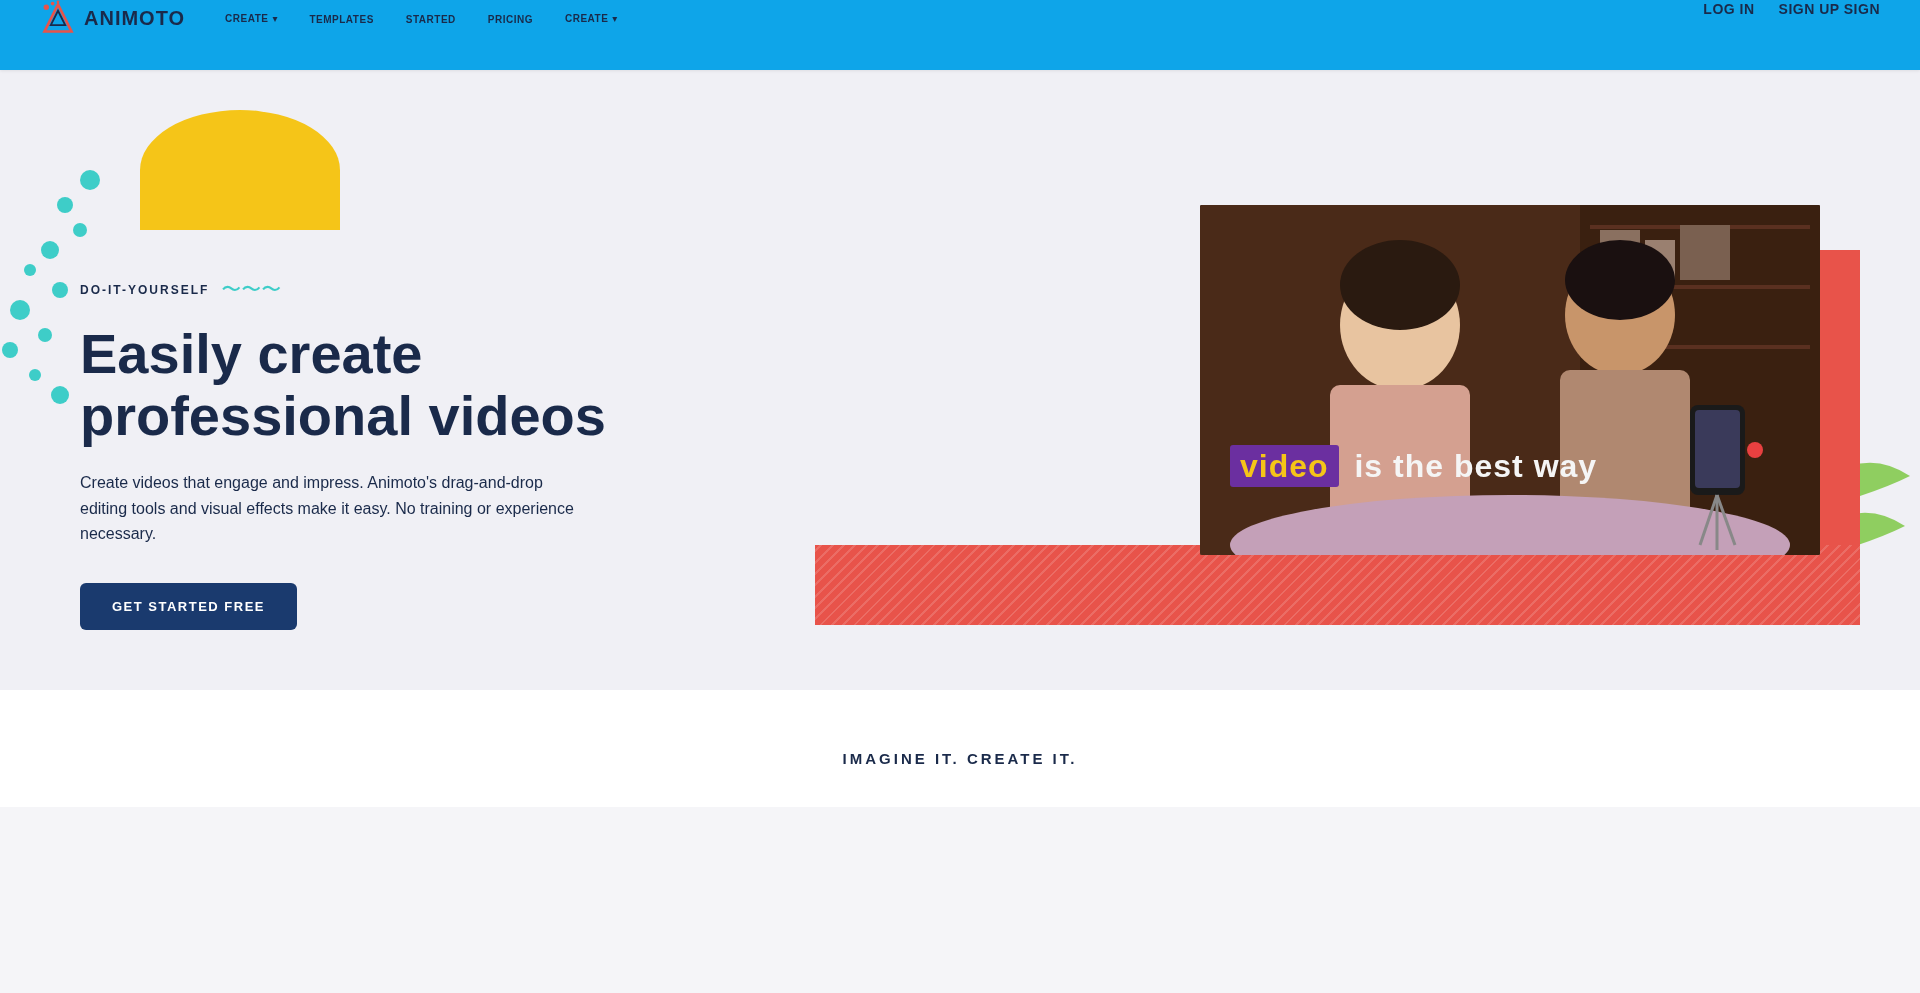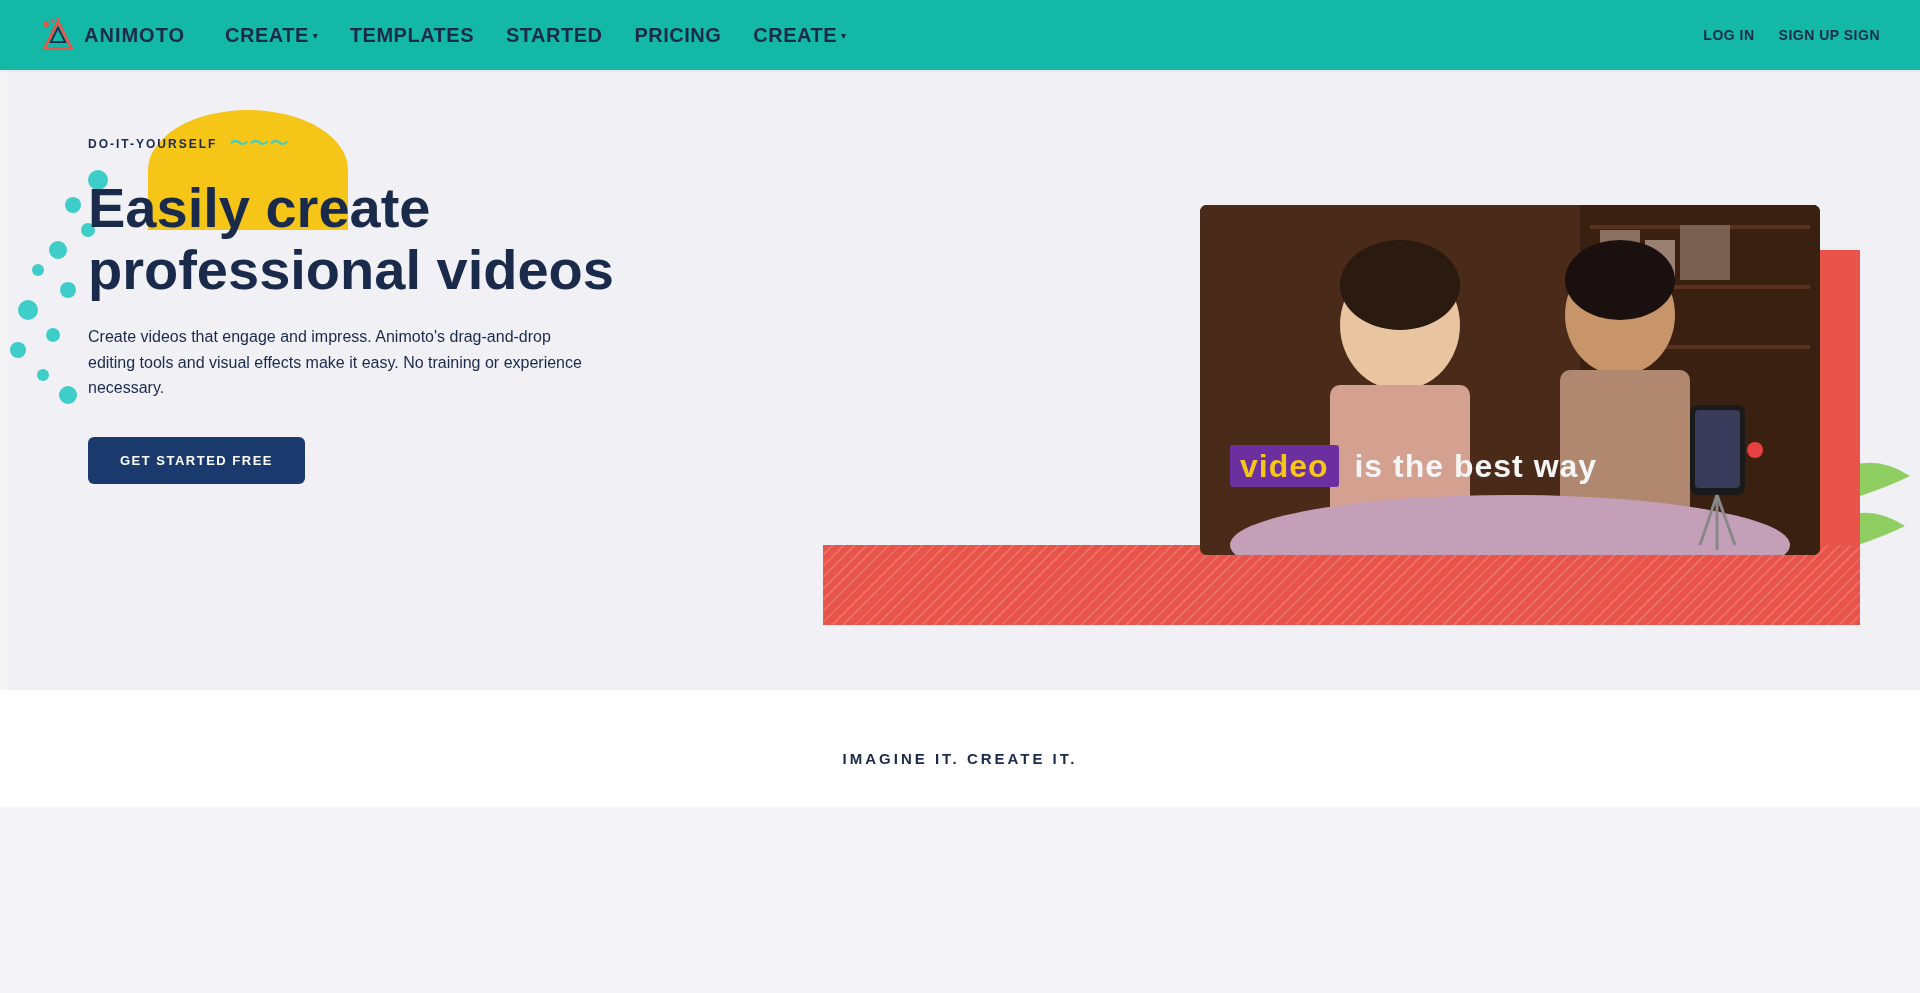--- a/index.html
+++ b/index.html
@@ -1,23 +1,23 @@
 <!DOCTYPE html>
 <html><head>
   <meta charset="utf-8">
   <style>
     * { margin: 0; padding: 0; box-sizing: border-box; }
     body { font-family: 'Arial', sans-serif; overflow-x: hidden; background: #f5f5f8; }
 
     
     .navbar {
       display: flex;
-      align-items: center;
+      align-items: flex-start;
       justify-content: space-between;
-      background: #14b8a6;
+      background: #0ea5e9;
       padding: 0 40px;
       height: 70px;
       position: relative;
       z-index: 10;
       box-shadow: 0 1px 3px rgba(0,0,0,0.08);
     }
     .navbar-left {
       display: flex;
       align-items: center;
       gap: 40px;
@@ -39,21 +39,21 @@
     }
     .nav-links {
       display: flex;
       align-items: center;
       gap: 32px;
       list-style: none;
     }
     .nav-links li a {
       text-decoration: none;
       color: #1a2a4a;
-      font-size: 20px;
+      font-size: 10px;
       font-weight: 600;
       letter-spacing: 0.5px;
     }
     .nav-links .has-dropdown {
       display: flex;
       align-items: center;
       gap: 4px;
       cursor: pointer;
     }
     .chevron-down {
@@ -80,23 +80,22 @@
       letter-spacing: 0.5px;
     }
 
     
     .hero {
       background: #f0f0f5;
       min-height: 620px;
       position: relative;
       overflow: hidden;
       display: flex;
-      align-items: flex-start;
+      align-items: flex-end;
       padding: 60px 80px;
-      margin-left: 8px;
     }
 
     
     .deco-yellow-blob {
       position: absolute;
       top: 40px;
       left: 140px;
       width: 200px;
       height: 120px;
       background: #f5c518;
@@ -174,21 +173,21 @@
       z-index: 3;
       width: 620px;
       height: 350px;
     }
     .video-frame {
       width: 100%;
       height: 100%;
       background: #3a2a20;
       position: relative;
       overflow: hidden;
-      border-radius: 7px;
+      border-radius: 2px;
     }
     
     .video-people {
       width: 100%;
       height: 100%;
       position: relative;
       background: linear-gradient(to bottom, #3d2518 0%, #7a4535 40%, #c4836a 70%, #9a5a40 100%);
     }
 
     

